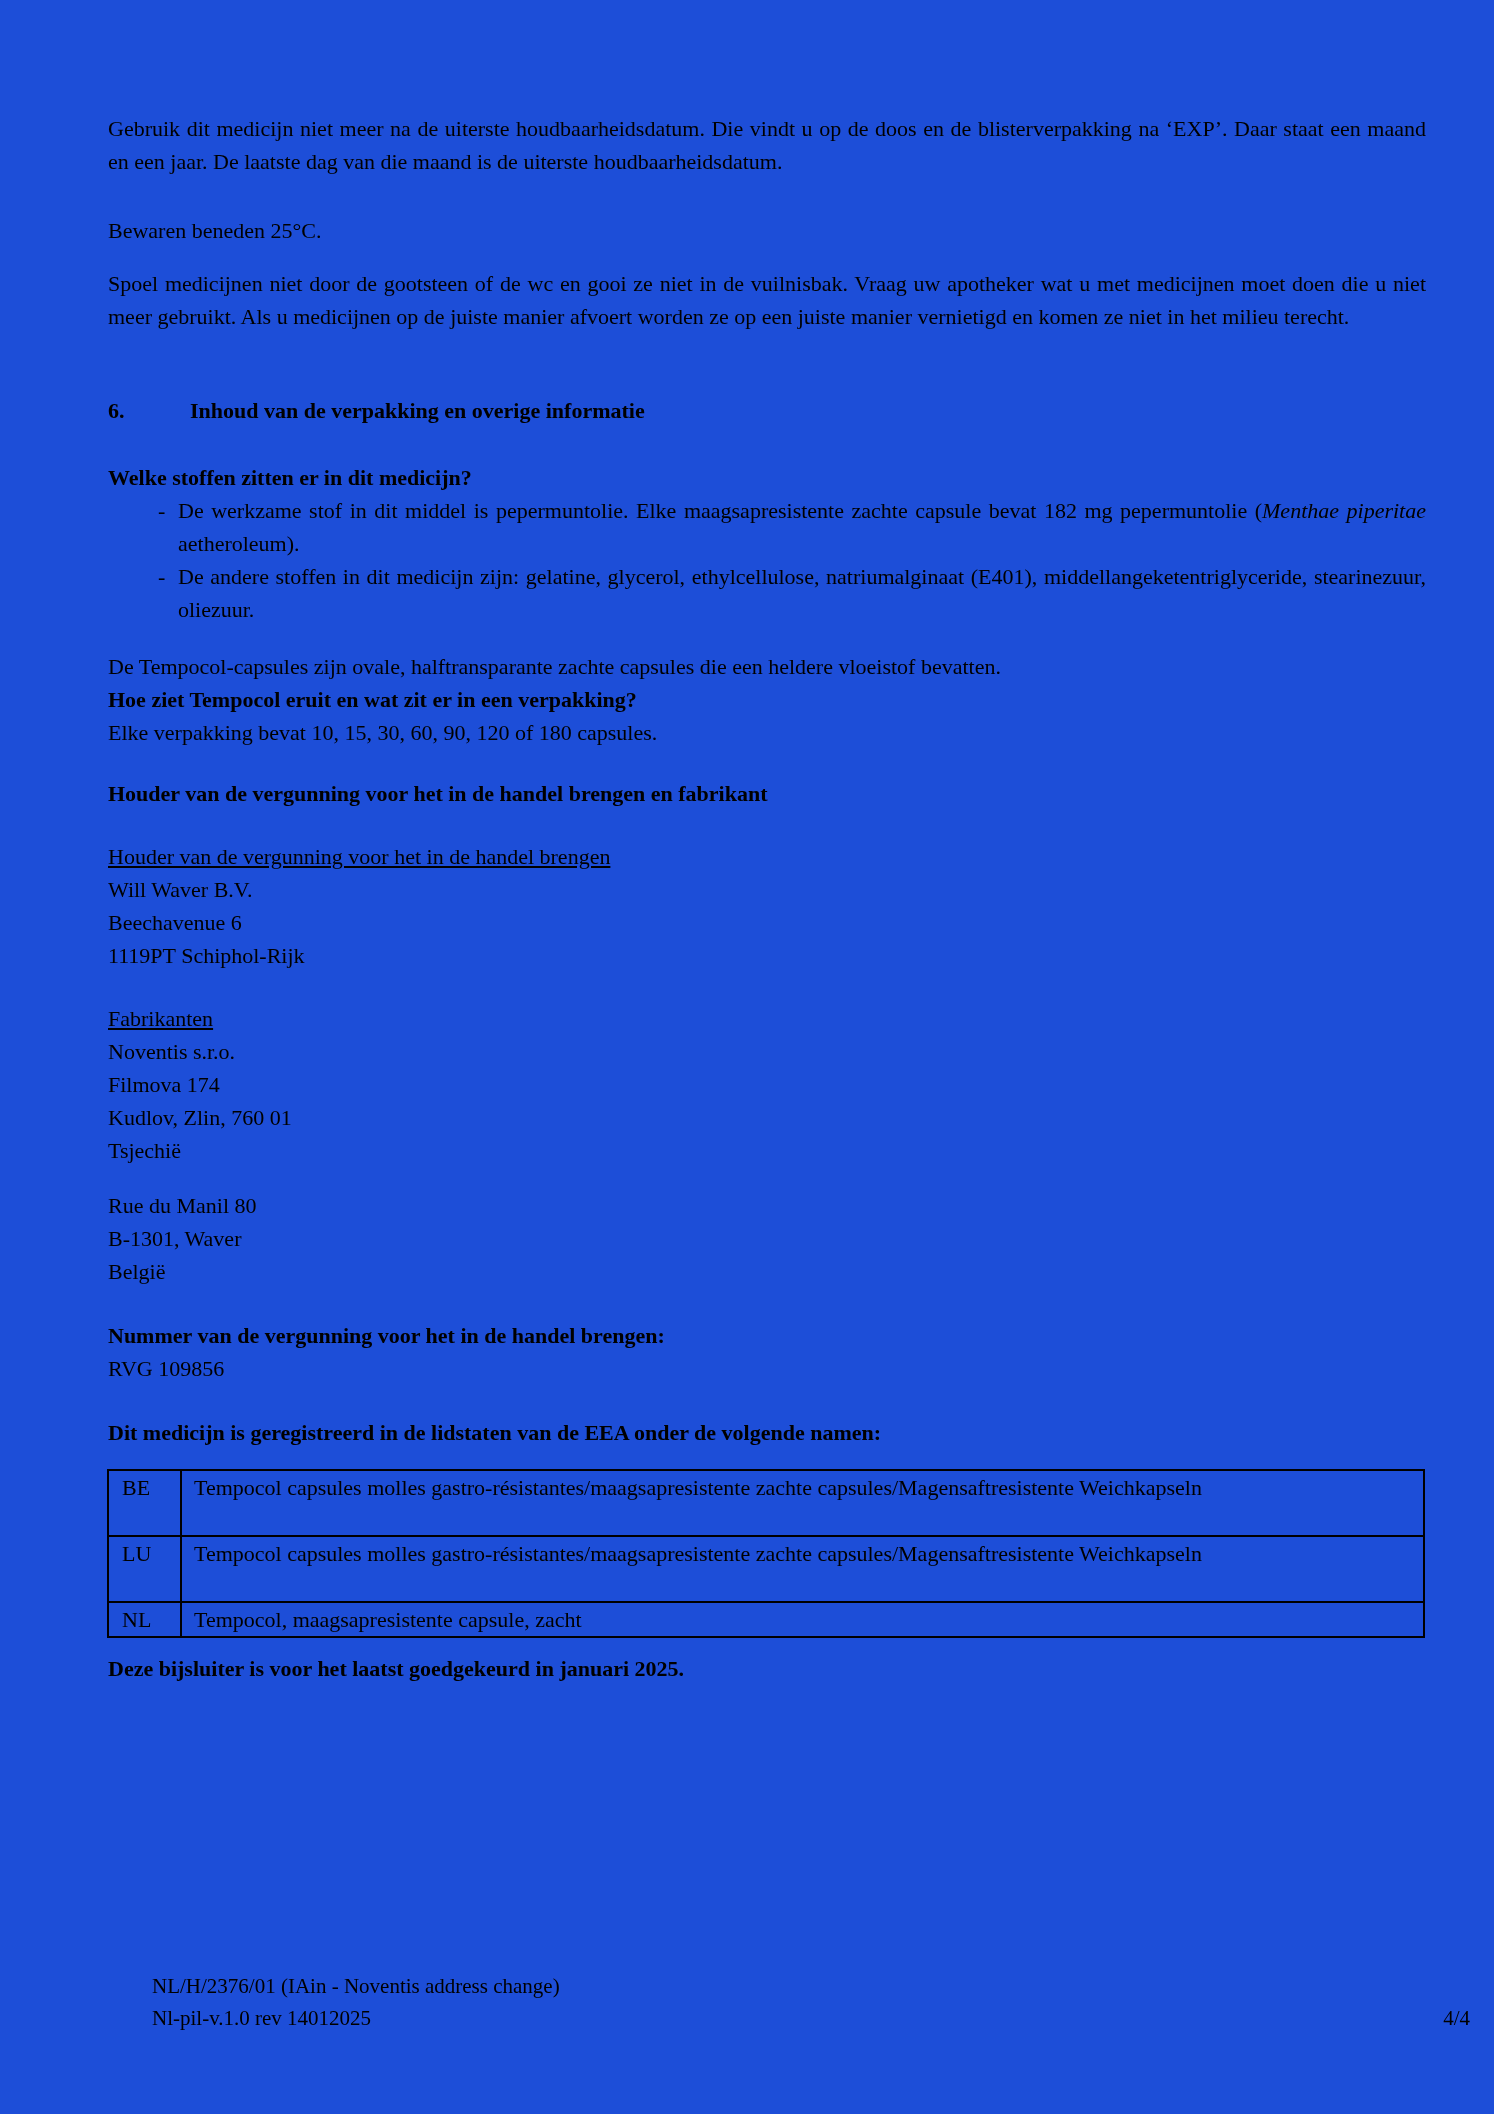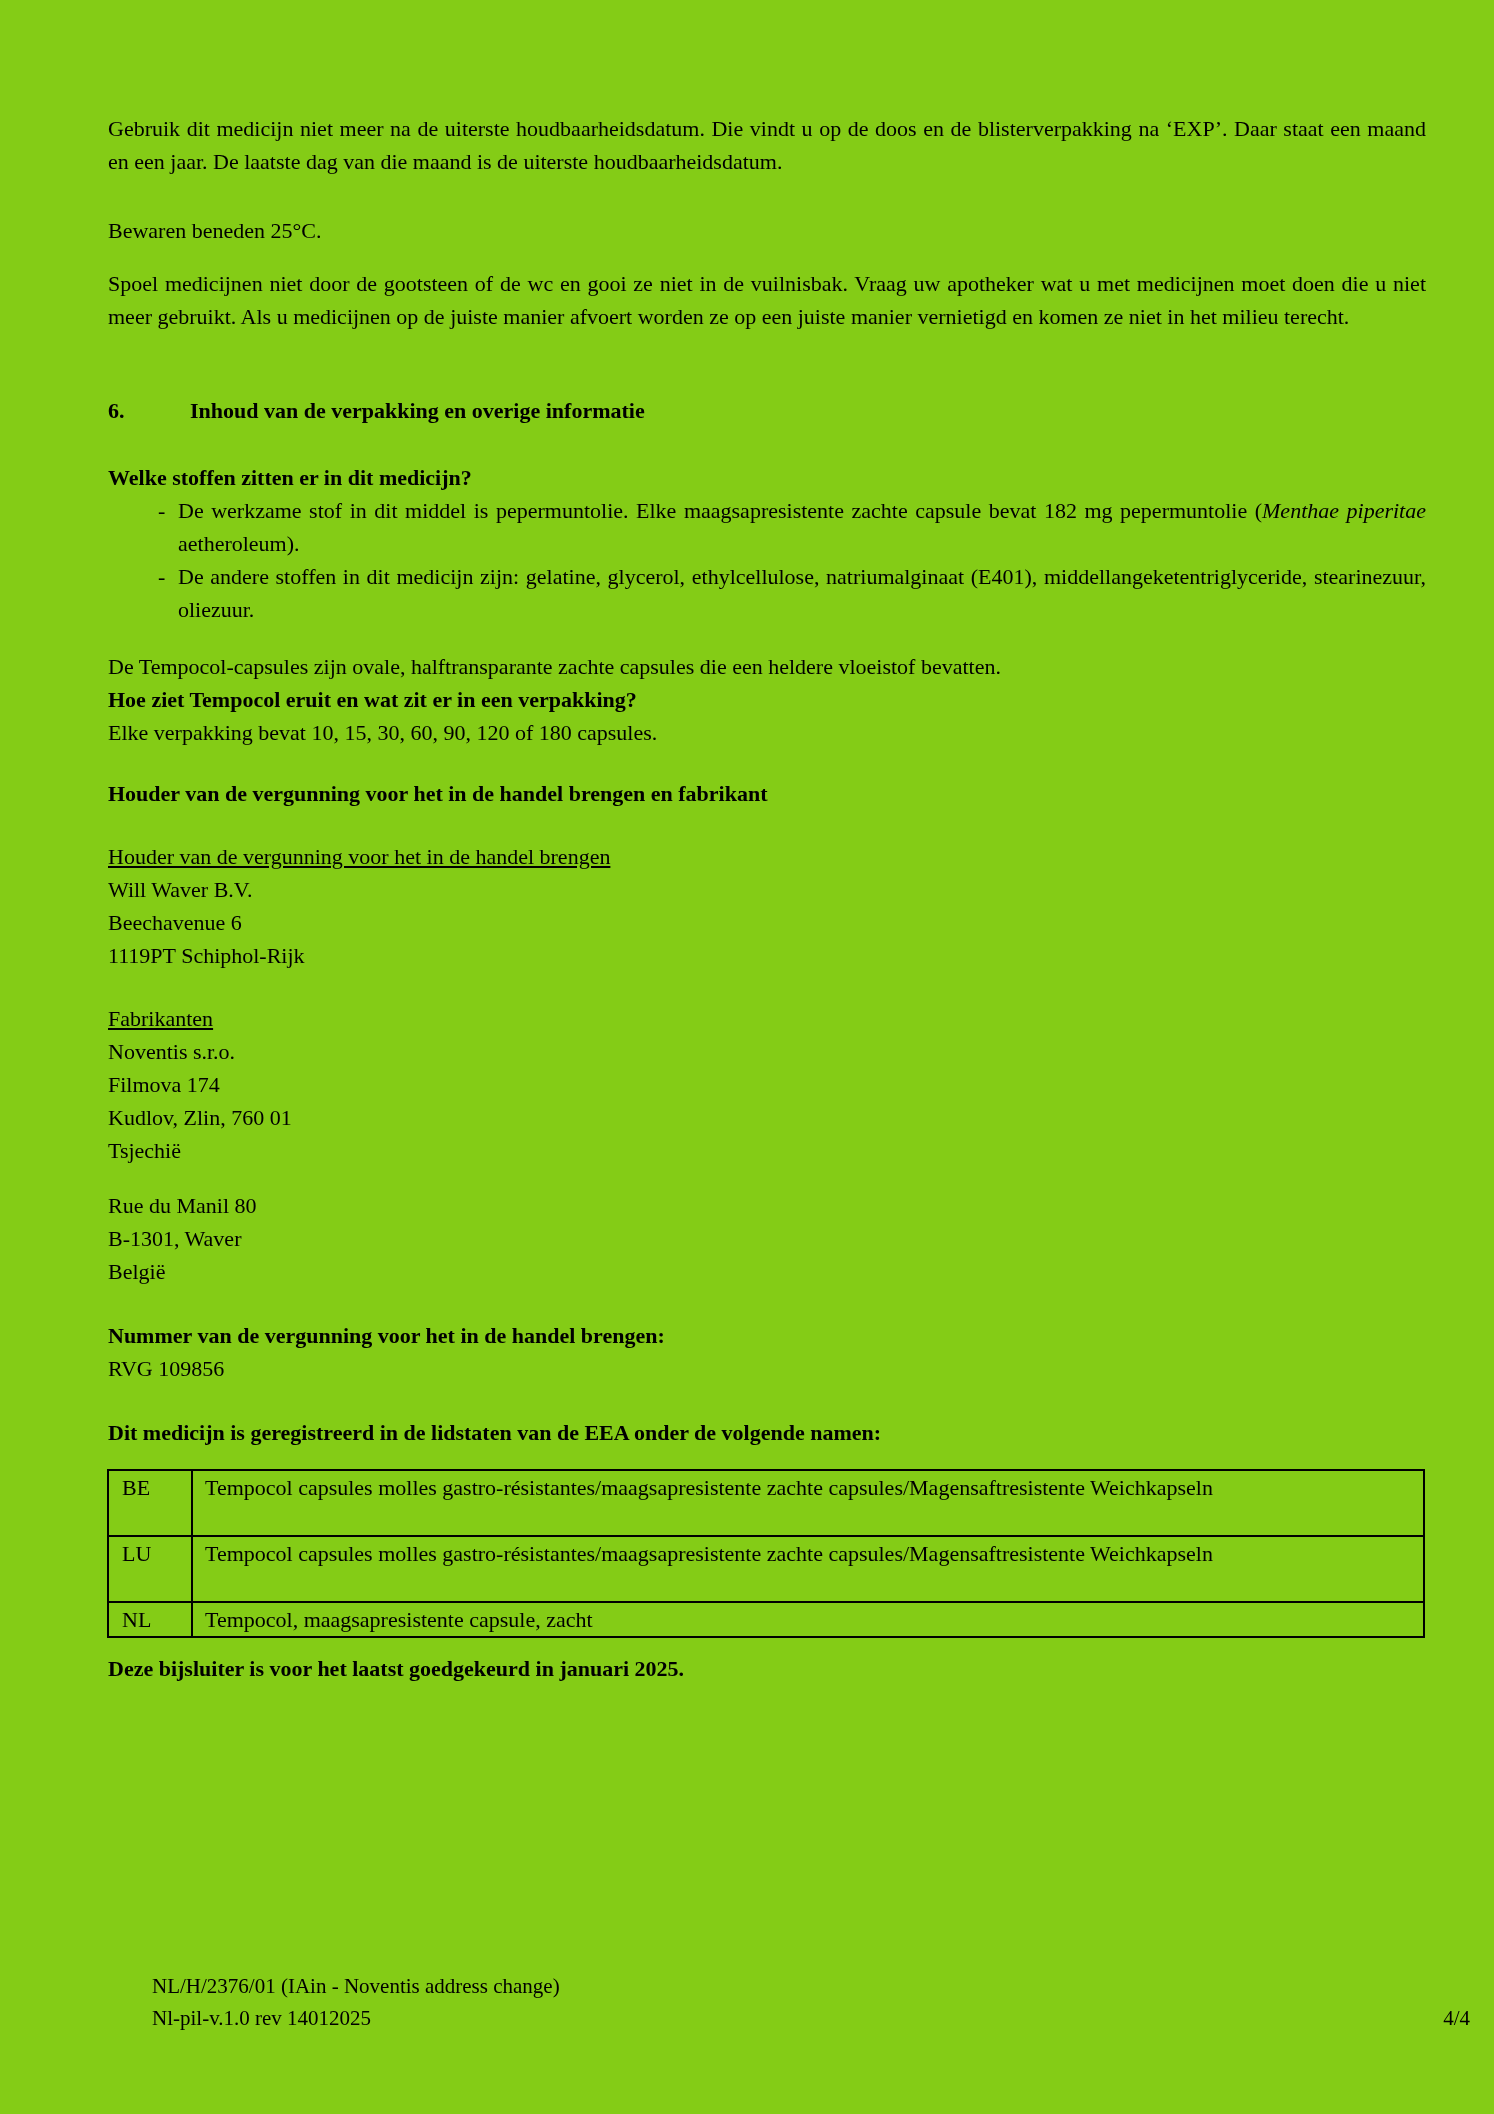--- a/index.html
+++ b/index.html
@@ -6,21 +6,21 @@
   html, body { margin: 0; padding: 0; }
   body {
     width: 1494px; height: 2114px;
     background: #ffffff;
     color: #000000;
     font-family: "Liberation Serif", serif;
   }
   .page {
     position: relative;
     width: 1494px; height: 2114px;
-    background: #84cc16;
+    background: #1d4ed8;
     overflow: hidden;
   }
   .content {
     position: absolute;
     left: 108px; top: 0;
     width: 1318px;
     font-size: 22px;
     line-height: 33px;
   }
   .block { margin: 0; }
@@ -41,21 +41,21 @@
     table-layout: fixed;
     margin-left: -1px;
   }
   table.eea td {
     border: 2px solid #000000;
     vertical-align: top;
     font-size: 22px;
     line-height: 33px;
     overflow: hidden;
   }
-  td.country { width: 84px; padding: 0 6px 0 13px; }
+  td.country { width: 73px; padding: 0 6px 0 13px; }
   td.name    { padding: 0 14px 0 12px; text-align: justify; }
   tr.row-tall td { height: 66px; }
   tr.row-short td { height: 34px; }
 
   .m-expiry    { margin-top: 112px; }
   .m-storage   { margin-top: 36px; }
   .m-disposal  { margin-top: 20px; }
   .m-sec6      { margin-top: 61px; }
   .m-subst     { margin-top: 34px; }
   .m-list      { margin-top: 0; }

